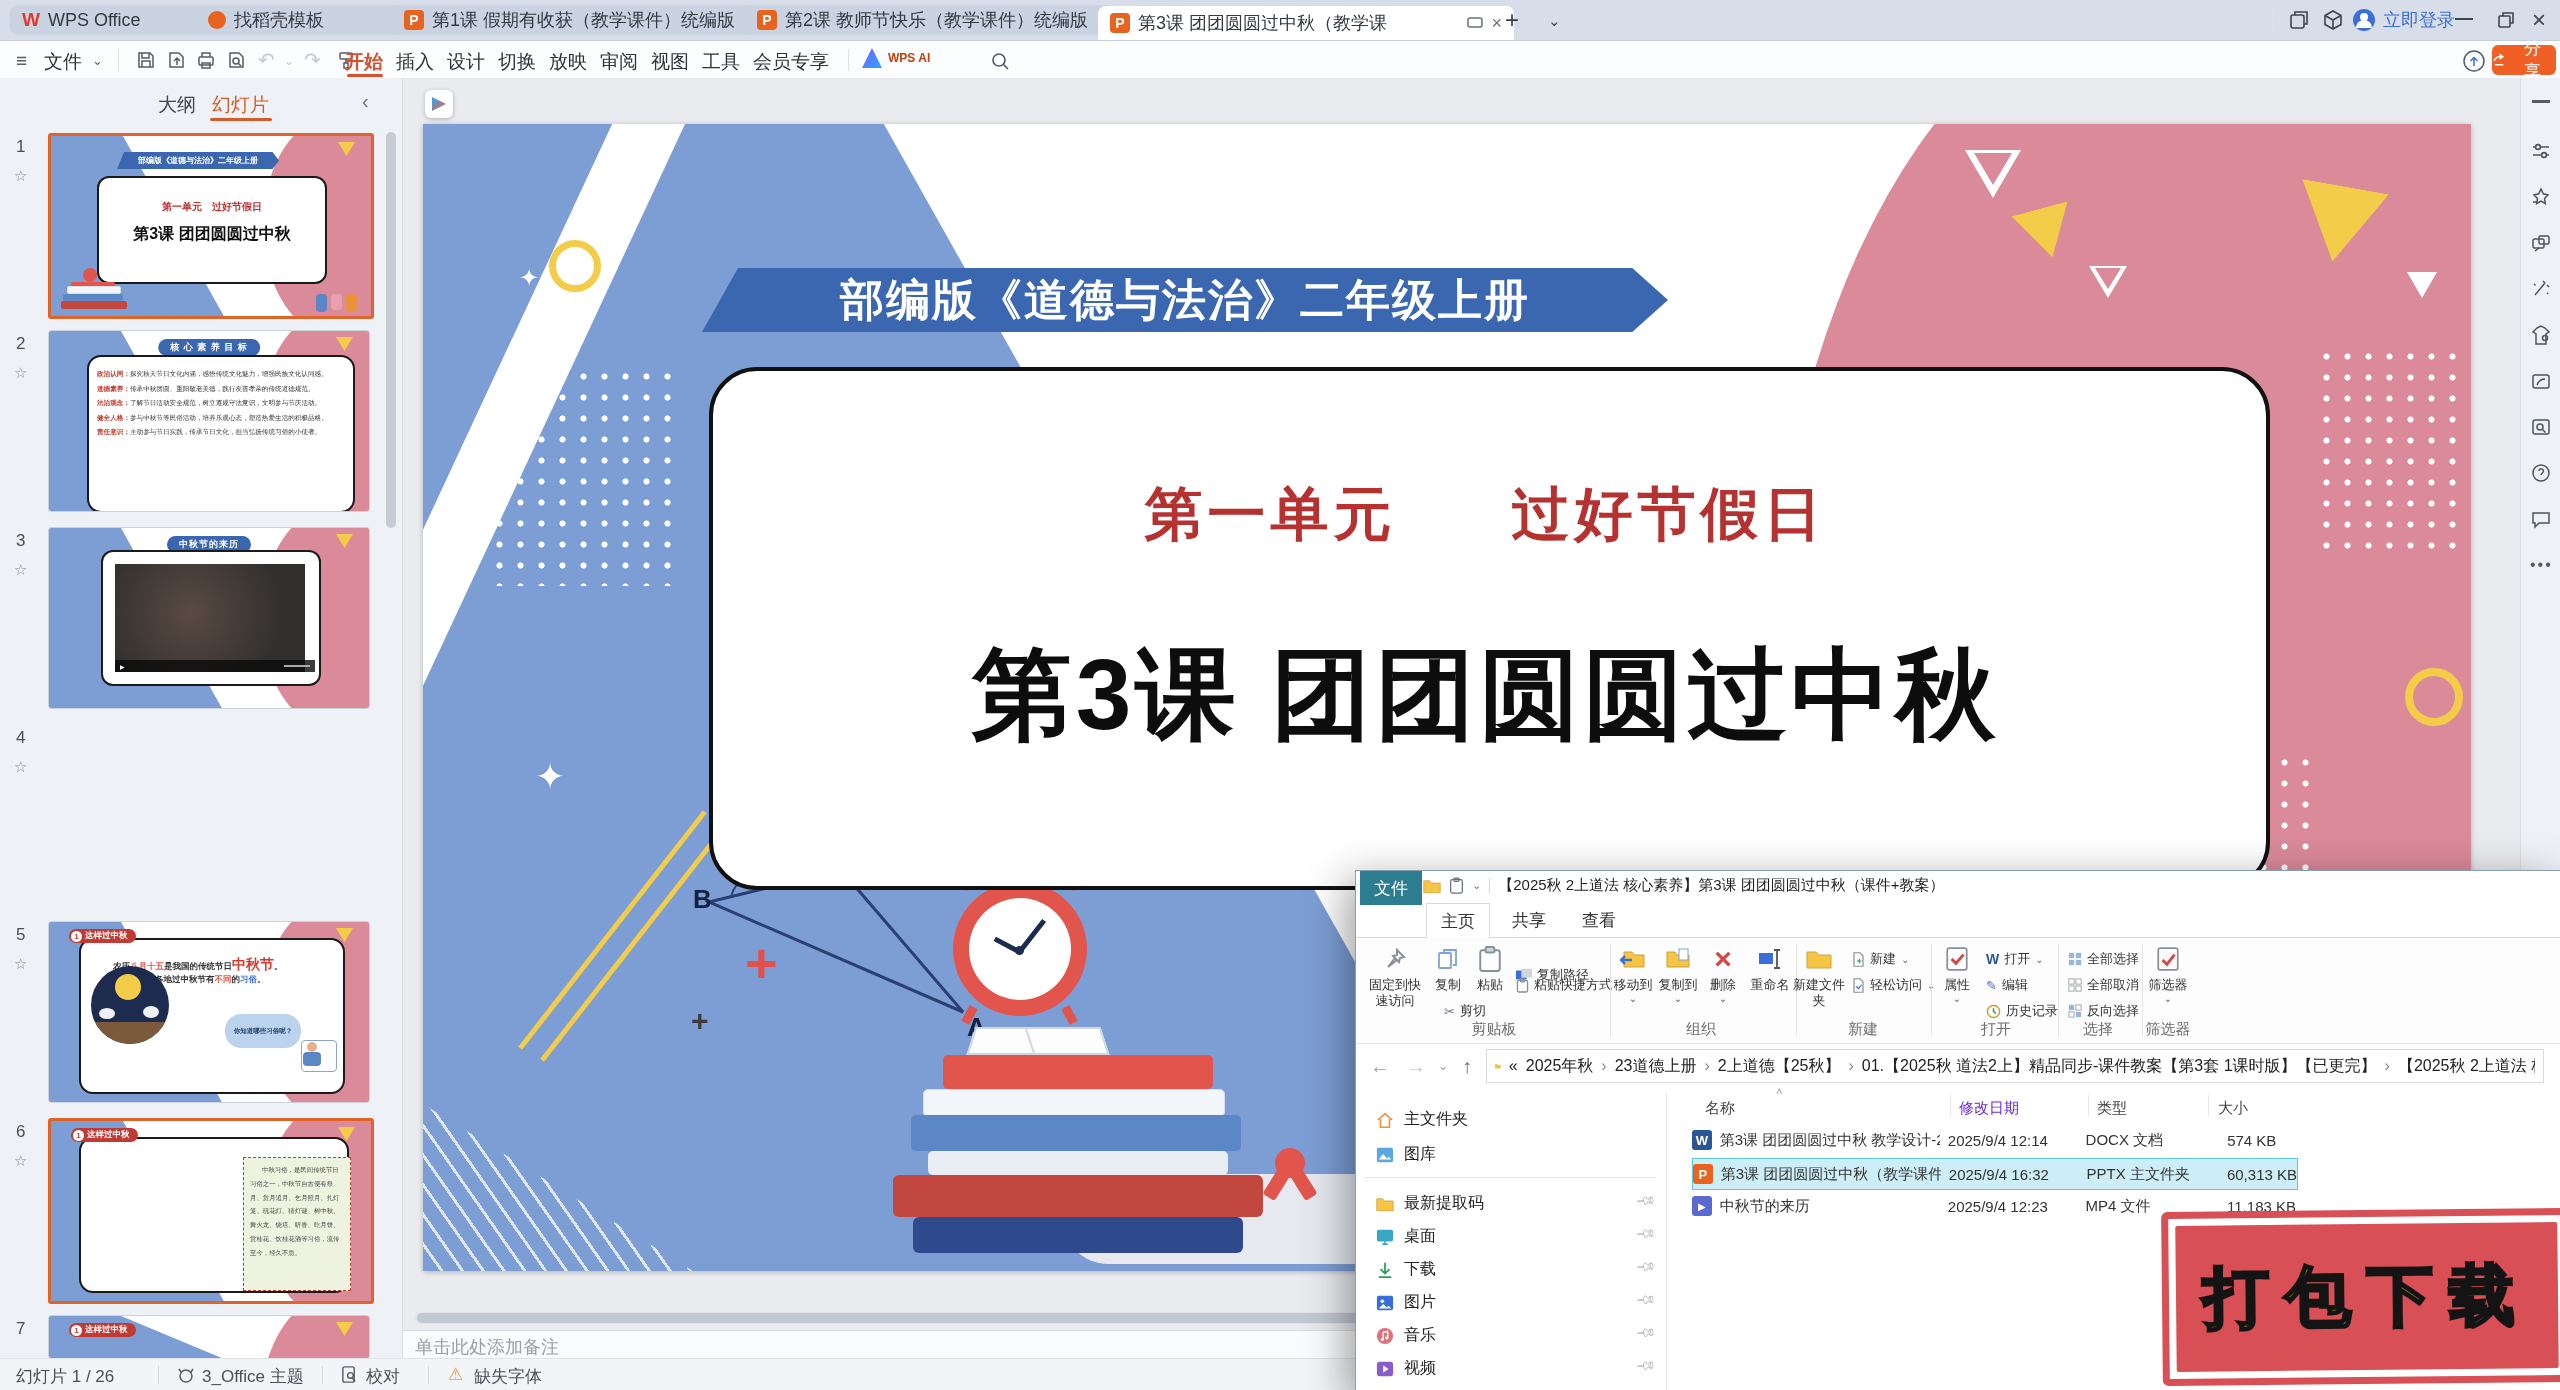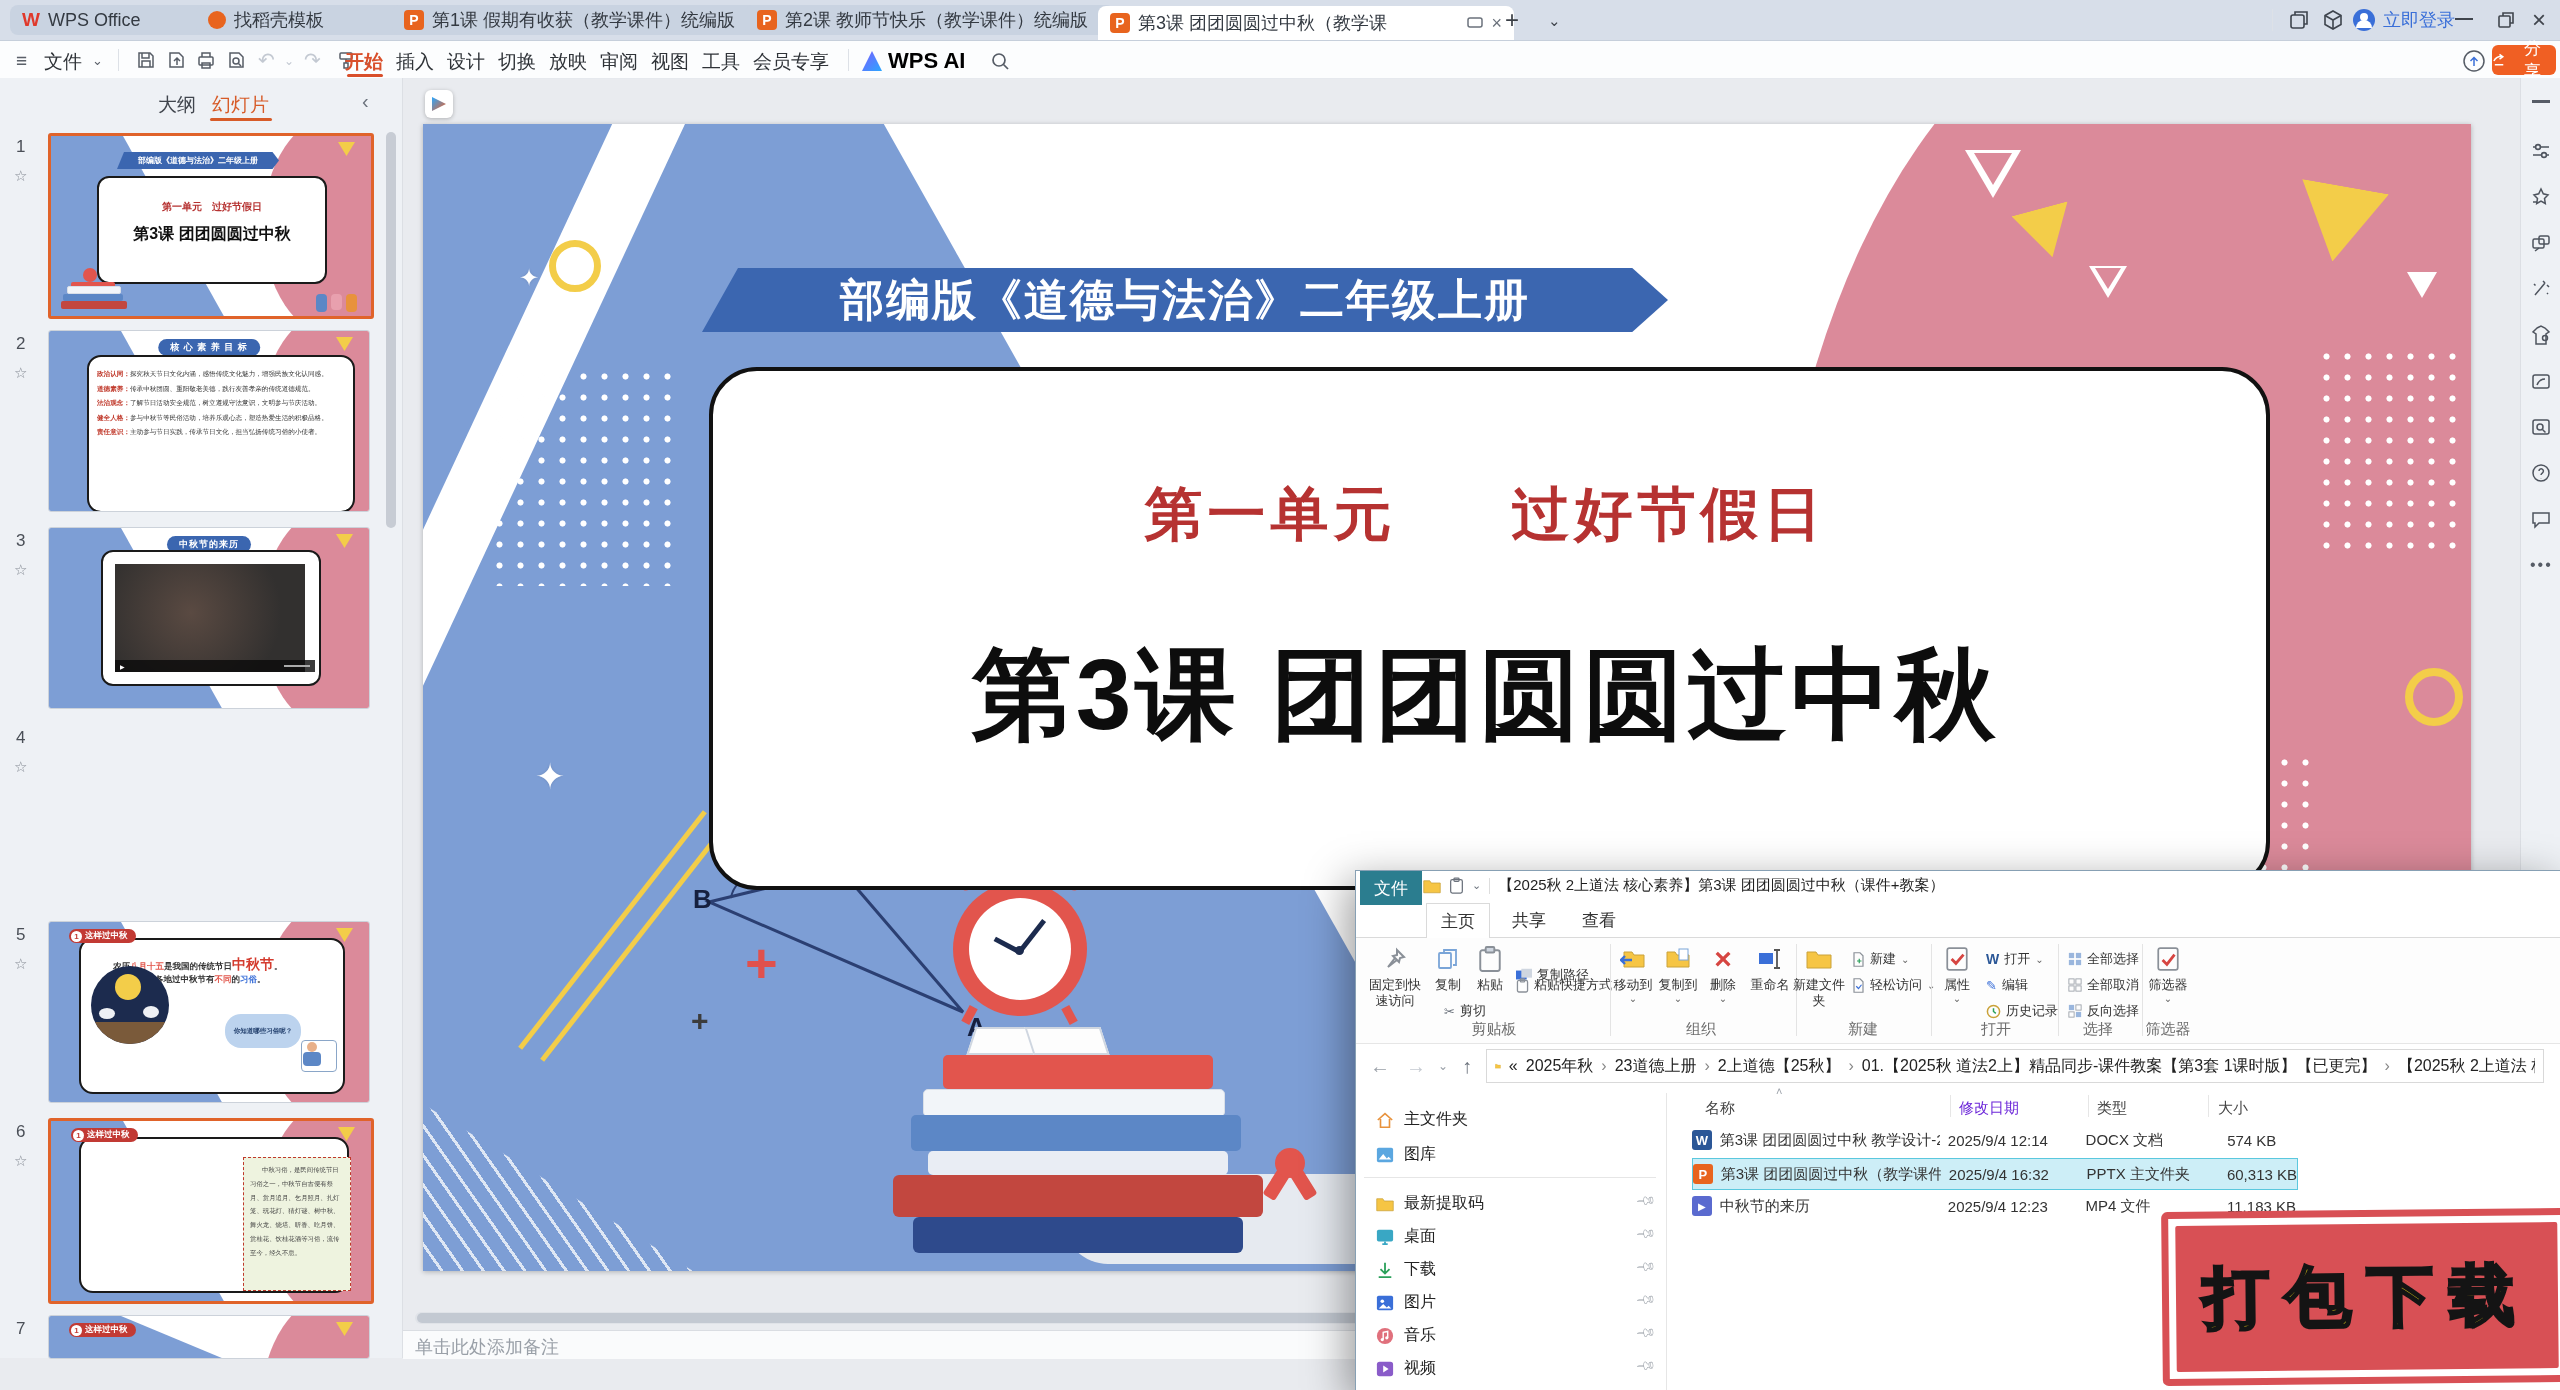--- a/index.html
+++ b/index.html
@@ -165,21 +165,21 @@
   <span class="mitem" style="left:447px">设计</span>
   <span class="mitem" style="left:498px">切换</span>
   <span class="mitem" style="left:549px">放映</span>
   <span class="mitem" style="left:600px">审阅</span>
   <span class="mitem" style="left:651px">视图</span>
   <span class="mitem" style="left:702px">工具</span>
   <span class="mitem" style="left:753px">会员专享</span>
   <div class="vline" style="left:848px;top:8px;height:22px"></div>
   <span class="ab fx" style="left:862px;top:7px;gap:6px">
     <span style="width:20px;height:20px;background:linear-gradient(135deg,#7b5cff,#2aa7ff);clip-path:polygon(50% 0,100% 100%,0 100%)"></span>
-    <span style="font-weight:700;font-size:22px;color:#000000">WPS AI</span>
+    <span style="font-weight:700;font-size:12px;color:#c2410c">WPS AI</span>
   </span>
   <svg class="ab" style="left:990px;top:10px" width="20" height="20" viewBox="0 0 20 20" fill="none" stroke="#565c66" stroke-width="1.7">
         <circle cx="9" cy="9" r="6"></circle>
         <path d="M13.5 13.5L18 18"></path>
       </svg>
   <svg class="ab" style="left:2462px;top:8px" width="24" height="24" viewBox="0 0 24 24" fill="none" stroke="#565c66" stroke-width="1.5">
         <circle cx="12" cy="12" r="10"></circle>
         <path d="M12 17v-8M8.5 12L12 8.5 15.5 12" stroke="#3a6fd8"></path>
       </svg>
   <div class="ab fx" style="left:2492px;top:4px;width:64px;height:30px;background:#f05f23;border-radius:6px;justify-content:center;gap:18px">
@@ -452,20 +452,39 @@
   <svg class="rico" style="top:384px" viewBox="0 0 22 22" fill="none" stroke="currentColor" stroke-width="1.5">
         <circle cx="11" cy="11" r="8"></circle>
         <path d="M9 9a2.2 2.2 0 113.5 1.8c-.9.7-1.5 1.2-1.5 2.2M11 16.2v.3"></path>
       </svg>
   <svg class="rico" style="top:430px" viewBox="0 0 22 22" fill="none" stroke="currentColor" stroke-width="1.5">
         <path d="M3 5h16v10H9l-4 4v-4H3z"></path>
       </svg>
   <div class="rico" style="top:478px;font-size:16px;color:#565c66;letter-spacing:2px">•••</div>
 </div>
 
+<div id="status">
+  <span class="ab" style="left:16px;top:6px">幻灯片 1 / 26</span>
+  <div class="sdiv" style="left:158px"></div>
+  <svg class="ab" style="left:176px;top:6px" width="20" height="20" viewBox="0 0 20 20" fill="none" stroke="#565c66" stroke-width="1.5">
+        <circle cx="10" cy="11" r="6"></circle>
+        <path d="M5 7l-2-3M15 7l2-3"></path>
+      </svg>
+  <span class="ab" style="left:202px;top:6px">3_Office 主题</span>
+  <div class="sdiv" style="left:322px"></div>
+  <svg class="ab" style="left:340px;top:6px" width="19" height="19" viewBox="0 0 20 20" fill="none" stroke="#565c66" stroke-width="1.5">
+        <rect x="3" y="2" width="12" height="16" rx="2"></rect>
+        <path d="M12 13l4 4"></path>
+        <circle cx="11" cy="11" r="3"></circle>
+      </svg>
+  <span class="ab" style="left:366px;top:6px">校对</span>
+  <div class="sdiv" style="left:428px"></div>
+  <span class="ab" style="left:448px;top:5px;color:#e6a23c;font-size:17px">⚠</span>
+  <span class="ab" style="left:474px;top:6px">缺失字体</span>
+</div>
 
 <div id="explorer">
 
   <div class="ab fx" style="left:8px;top:5px;gap:8px">
     <svg width="18" height="16" viewBox="0 0 24 20">
           <path d="M1 3h8l2 3h12v13H1z" fill="#f6c544" stroke="#caa23a"></path>
         </svg>
     <div style="width:1px;height:16px;background:#ddd"></div>
     <svg width="16" height="16" viewBox="0 0 20 20" fill="none" stroke="#3a6fd8" stroke-width="1.8">
           <rect x="2" y="2" width="16" height="16" rx="2"></rect>

